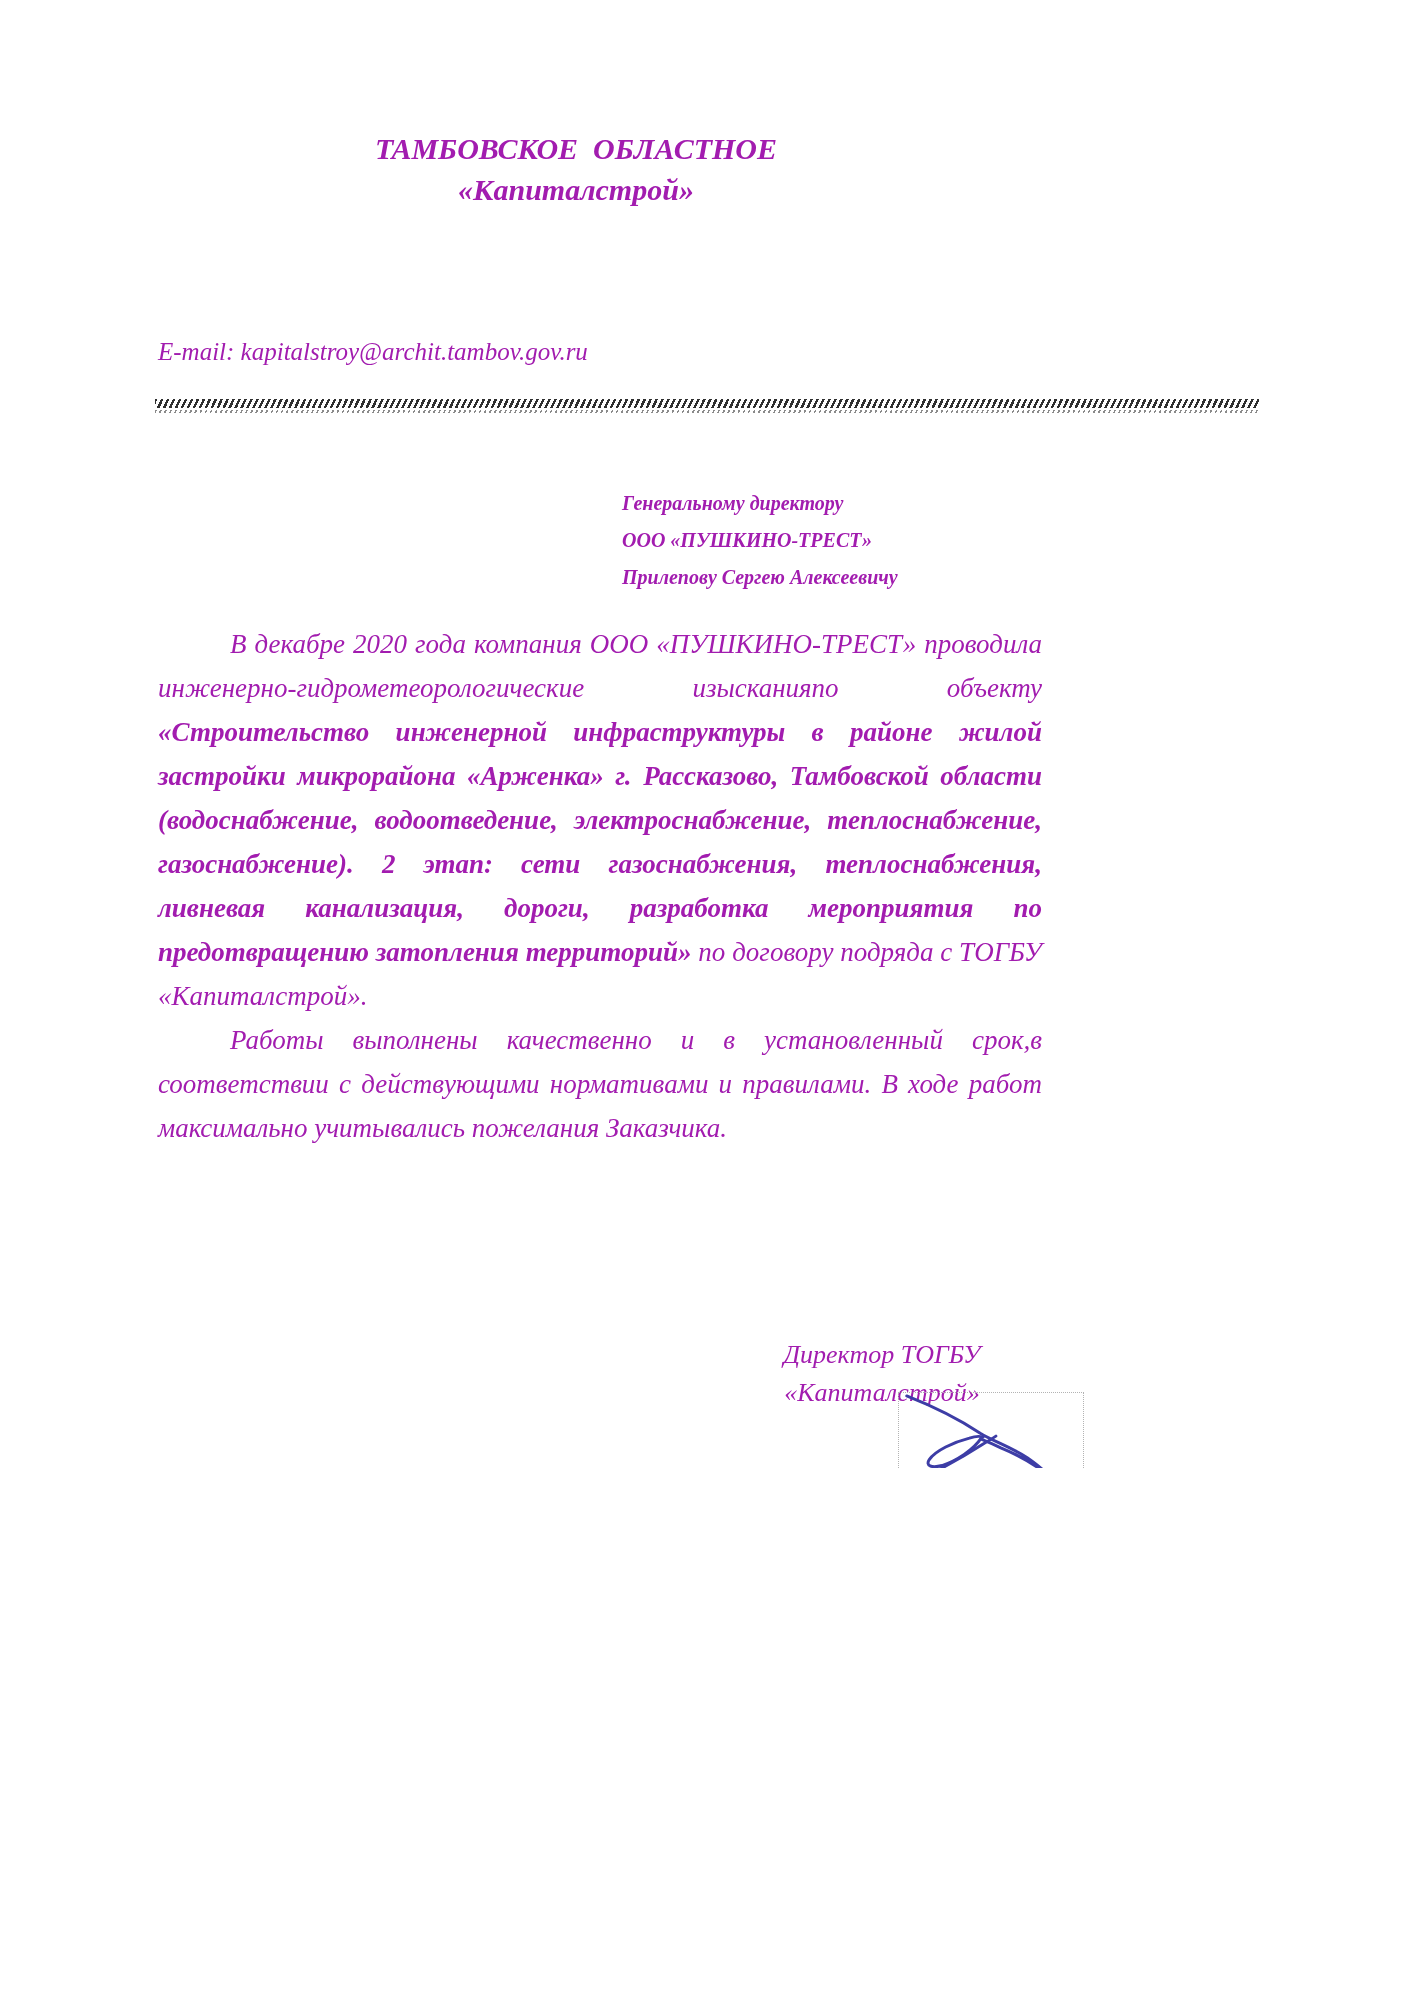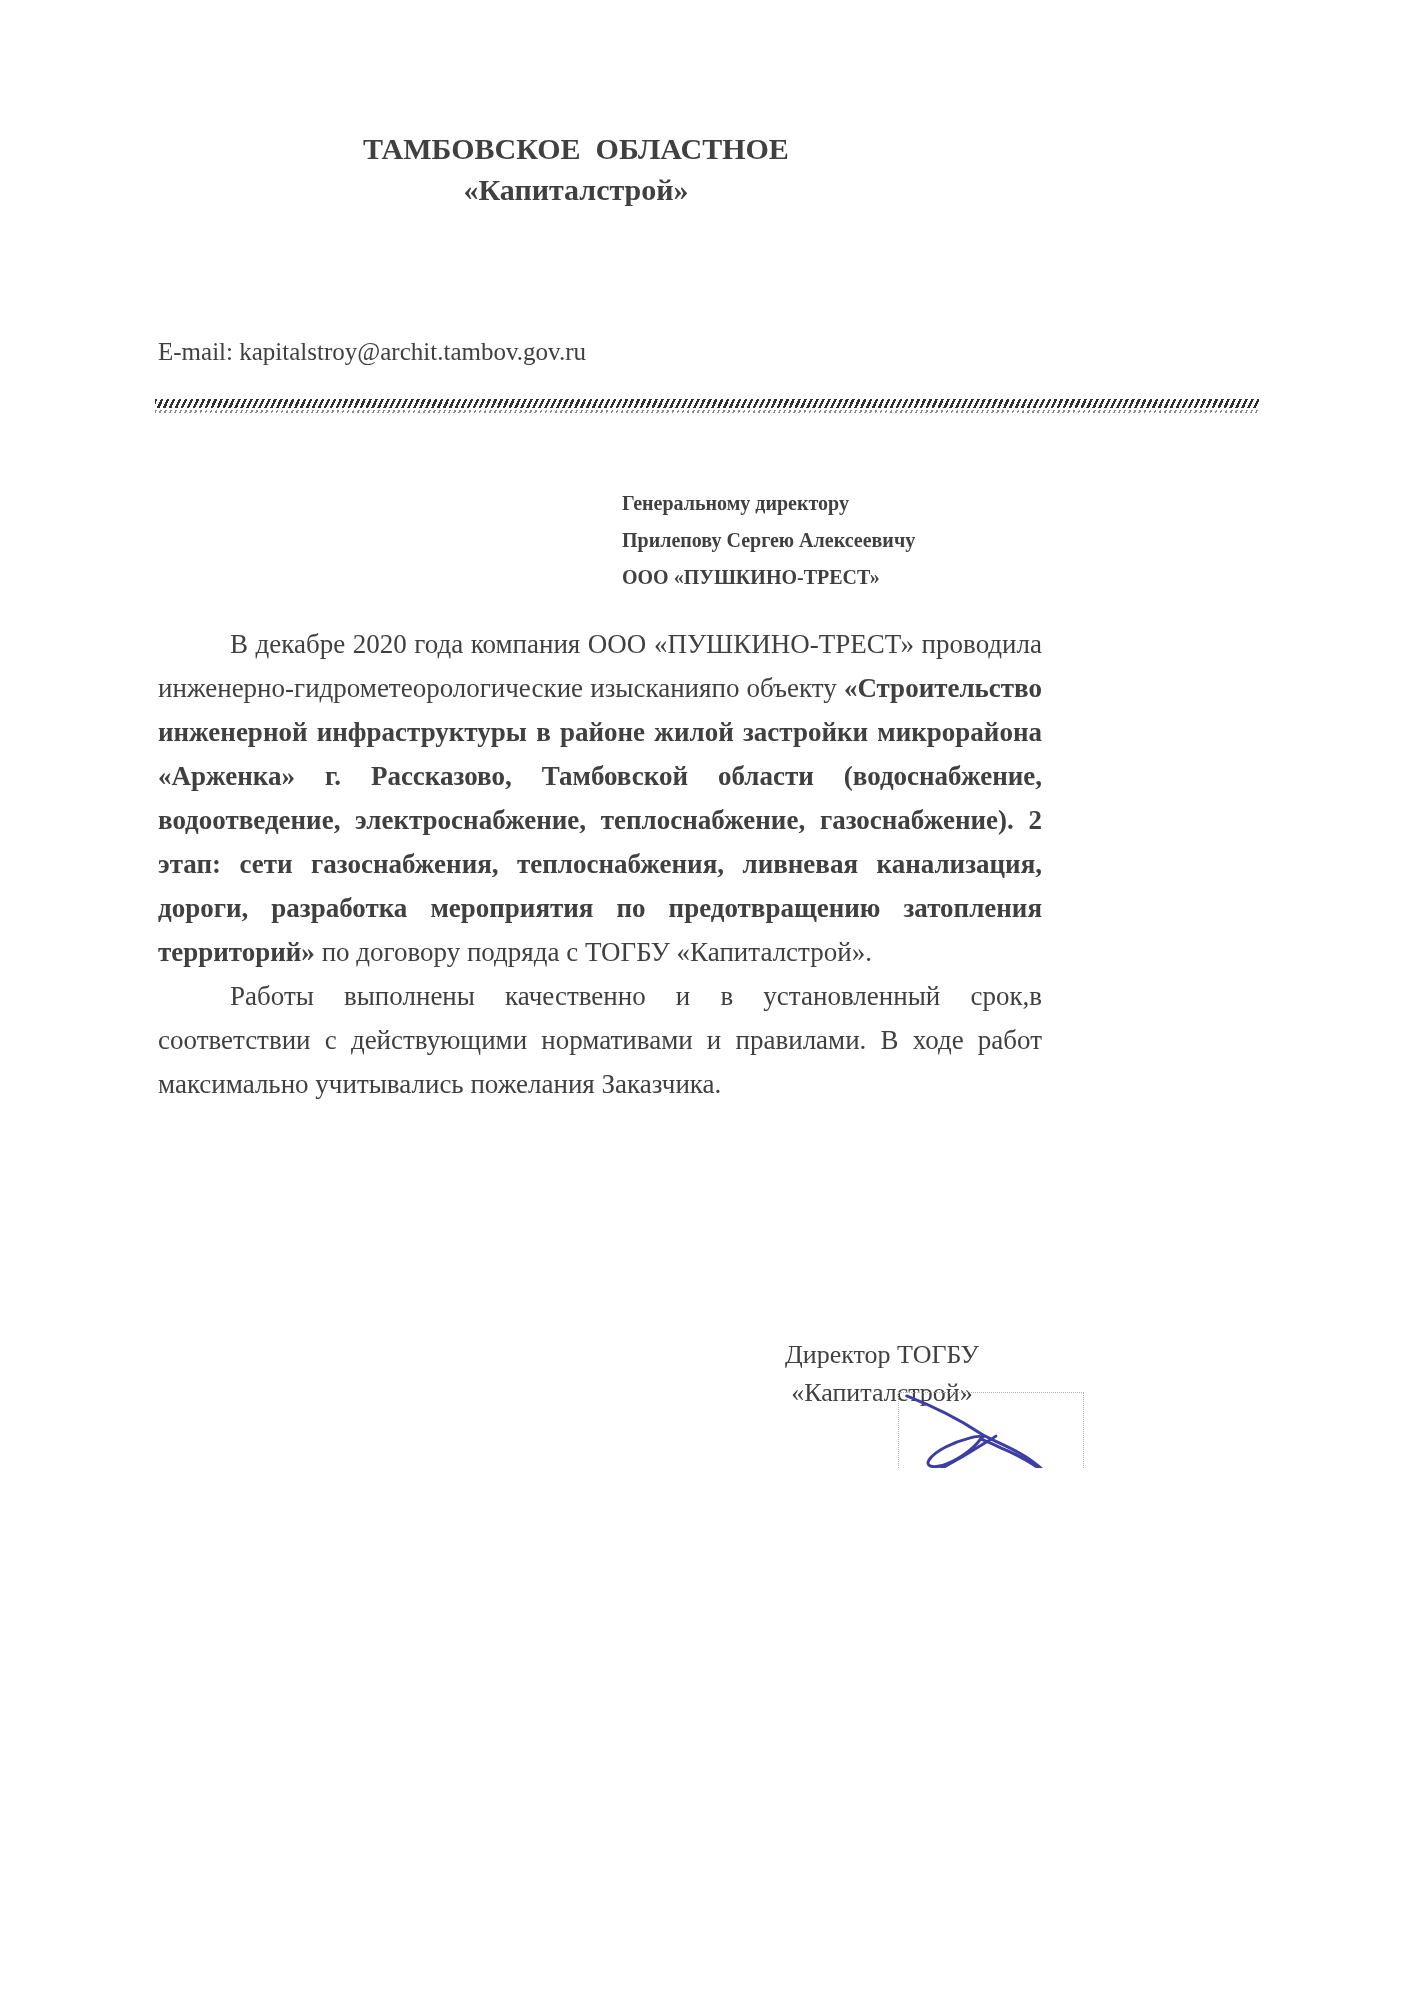--- a/index.html
+++ b/index.html
@@ -2,22 +2,23 @@
 <html lang="ru"><head>
 <meta charset="utf-8">
 <style>
   html, body { margin: 0; padding: 0; background: #ffffff; }
   .page {
     position: relative;
     width: 1413px;
     height: 1468px;
     background: #ffffff;
     font-family: "Liberation Serif", serif;
-    color: #404040;
+    color: #a21caf;
     overflow: hidden;
+    font-style: italic;
   }
 
   
   .org-header {
     position: absolute;
     top: 131px;
     left: 0;
     width: 1152px;
     text-align: center;
     font-weight: bold;
@@ -120,22 +121,22 @@
     <div>E-mail: kapitalstroy@archit.tambov.gov.ru</div>
   </div>
 
   <div class="rule-separator">
     <div class="rule-main"></div>
     <div class="rule-shadow"></div>
   </div>
 
   <div class="recipient">
     <div>Генеральному директору</div>
+    <div>ООО «ПУШКИНО-ТРЕСТ»</div>
     <div>Прилепову Сергею Алексеевичу</div>
-    <div>ООО «ПУШКИНО-ТРЕСТ»</div>
   </div>
 
   <div class="body-text">
       <p><span>В декабре 2020 года компания ООО «ПУШКИНО-ТРЕСТ» проводила инженерно-гидрометеорологические изысканияпо объекту </span><b>«Строительство инженерной инфраструктуры в районе жилой застройки микрорайона «Арженка» г. Рассказово, Тамбовской области (водоснабжение, водоотведение, электроснабжение, теплоснабжение, газоснабжение). 2 этап: сети газоснабжения, теплоснабжения, ливневая канализация, дороги, разработка мероприятия по предотвращению затопления территорий»</b><span> по договору подряда с ТОГБУ «Капиталстрой».</span></p>
       <p><span>Работы выполнены качественно и в установленный срок,в соответствии с действующими нормативами и правилами. В ходе работ максимально учитывались пожелания Заказчика.</span></p>
     </div>
 
   <div class="sig-title">
     <div>Директор ТОГБУ</div>
     <div>«Капиталстрой»</div>

